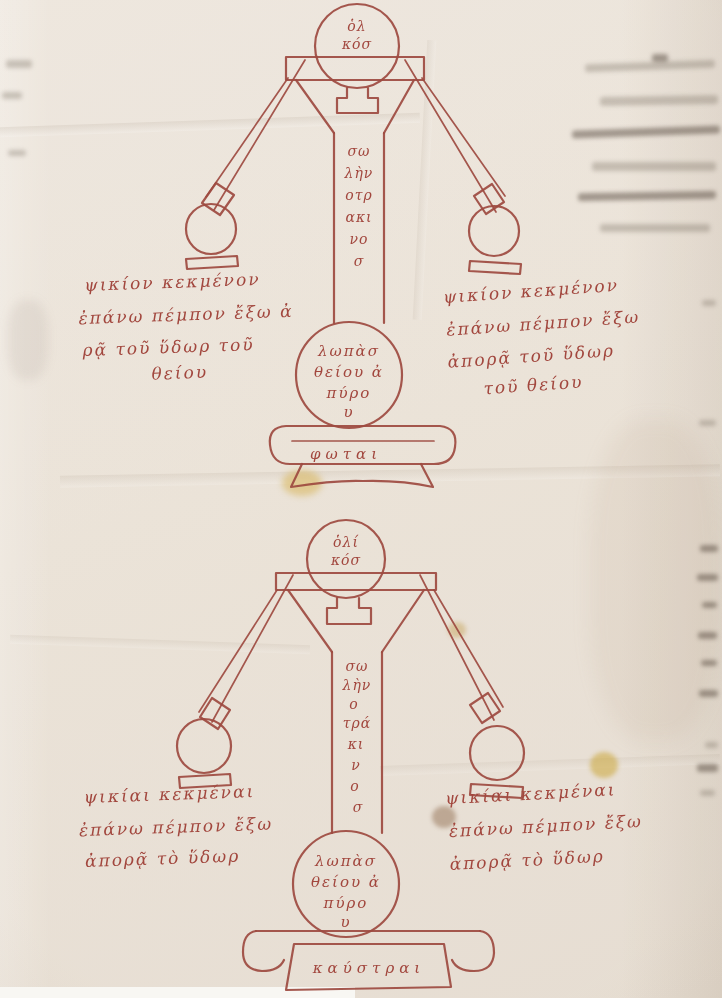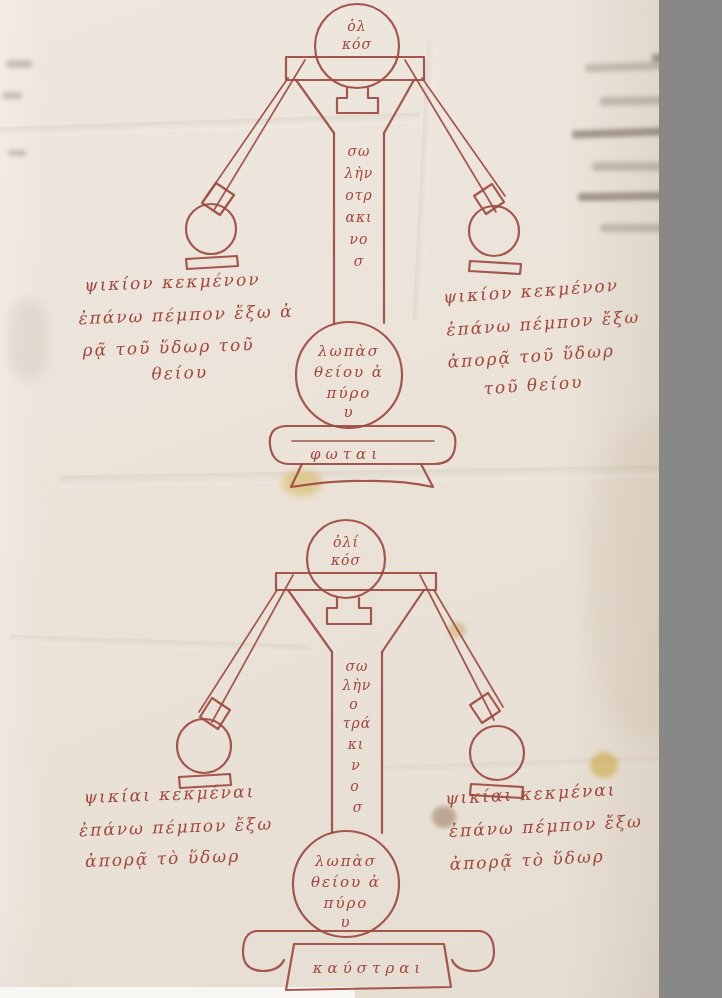--- a/index.html
+++ b/index.html
@@ -1,17 +1,17 @@
 <!DOCTYPE html>
 <html style="--ink: #9d4a40; --ink-text: #a2473e;"><head>
 <meta charset="utf-8">
 <style>
   html,body{margin:0;padding:0;background:#888;}
   .page{
-    position:relative;width:659px;height:998px;overflow:hidden;
+    position:relative;width:722px;height:998px;overflow:hidden;
     font-family:"DejaVu Serif", serif;
     background:
       radial-gradient(130% 110% at 48% 45%, rgba(255,255,255,0.12) 0 55%, rgba(150,128,100,0.16) 100%),
       linear-gradient(90deg, rgba(255,255,255,0.22), rgba(255,255,255,0) 7%, rgba(255,255,255,0) 86%, rgba(140,118,95,0.14)),
       linear-gradient(160deg,#ece4da 0%,#e8dfd3 45%,#e3d9cc 100%);
   }
   .crease{position:absolute;pointer-events:none;}
   .stain{position:absolute;border-radius:50%;pointer-events:none;}
   .bleed{position:absolute;background:rgba(95,84,70,0.28);filter:blur(2px);border-radius:3px;pointer-events:none;}
   .bleed.dark{background:rgba(70,58,46,0.45);}

